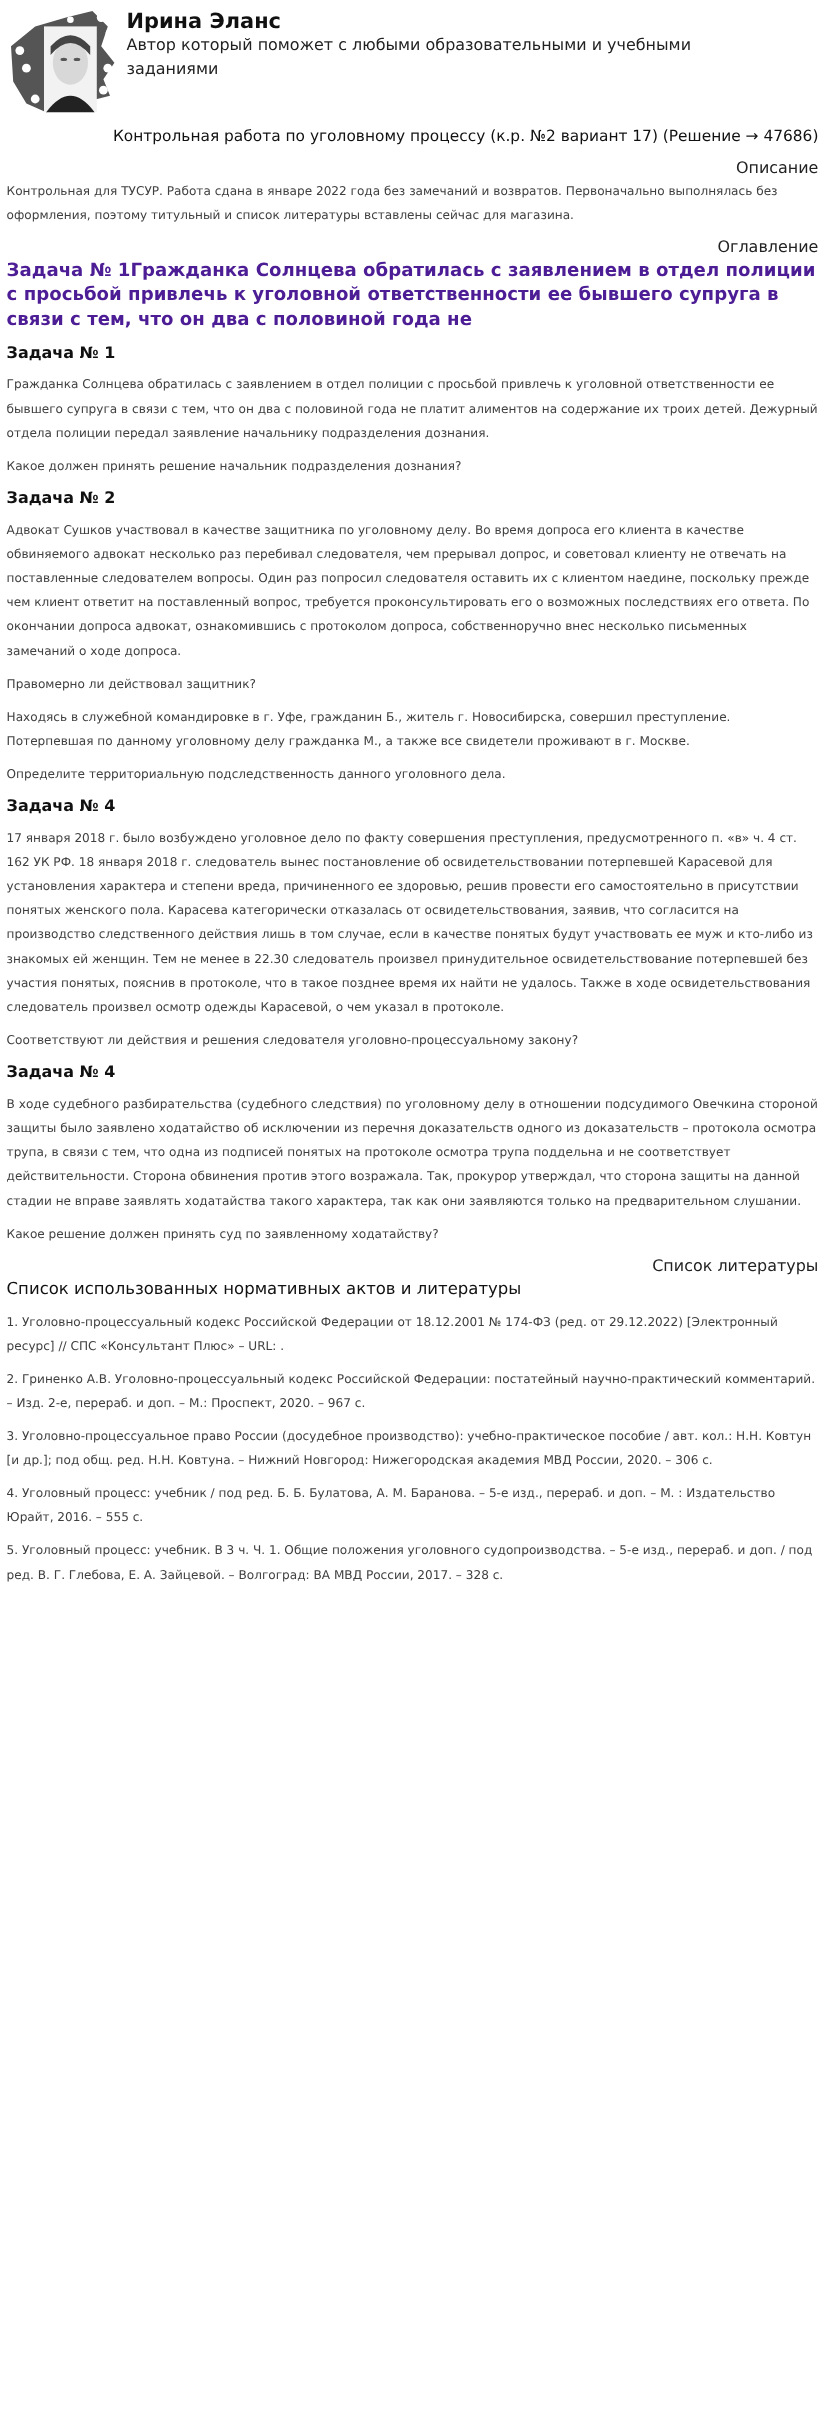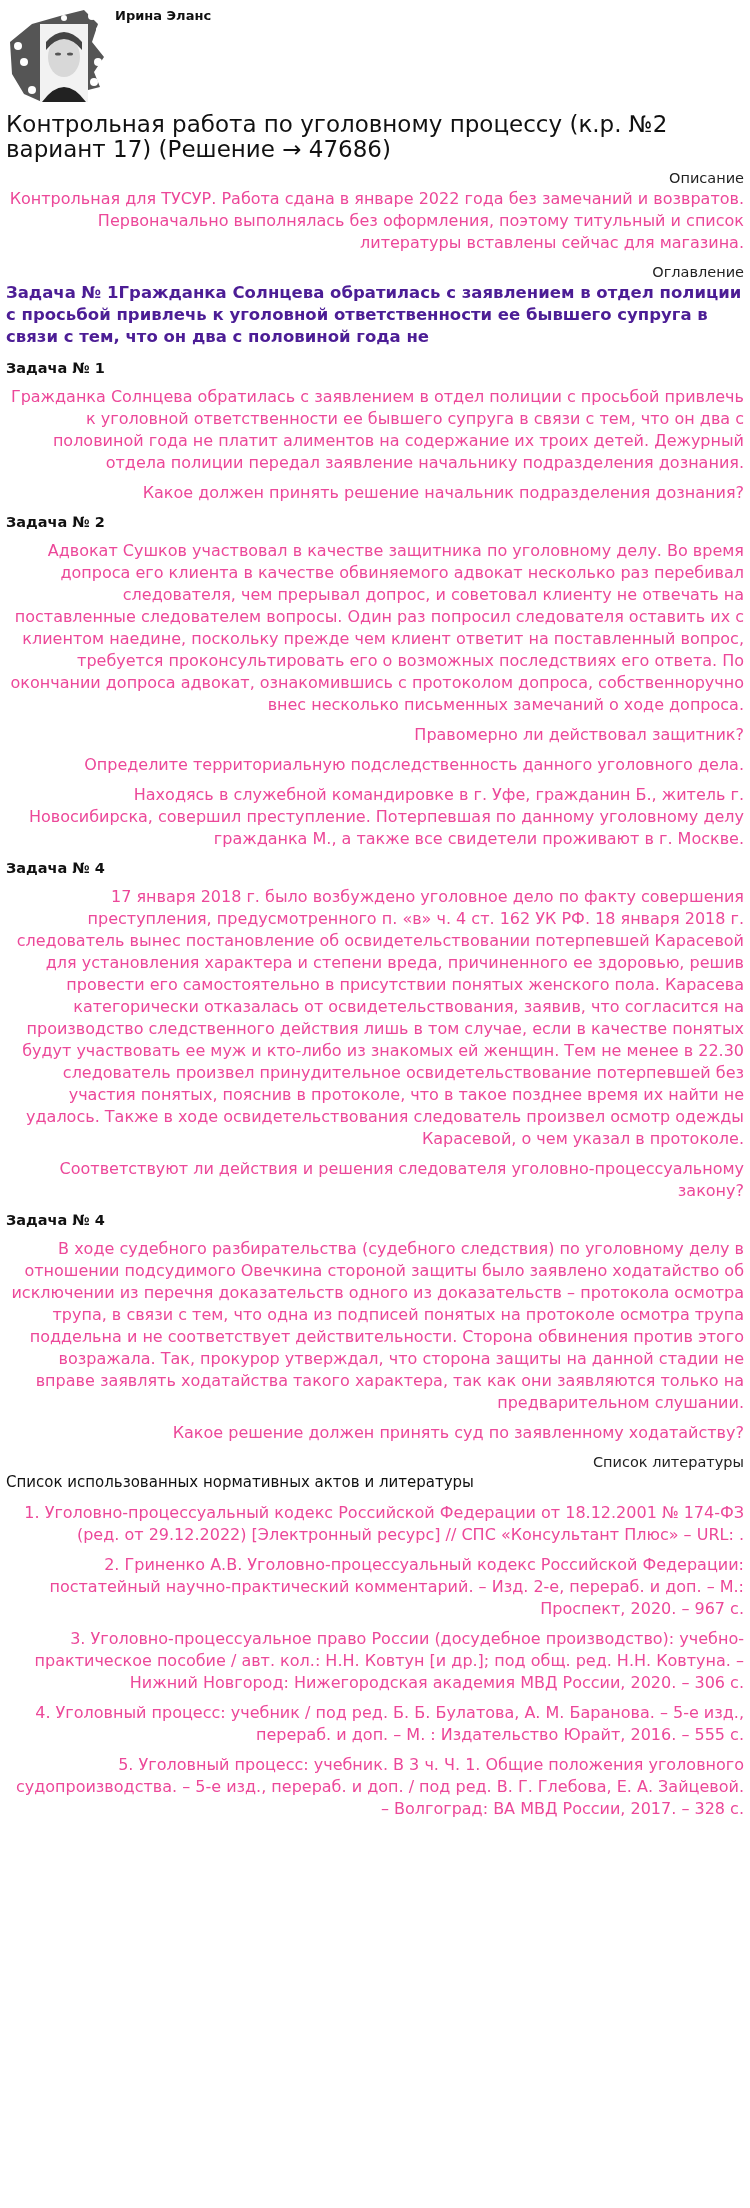--- a/index.html
+++ b/index.html
@@ -15,40 +15,40 @@
     height: 112px;
   }
   .avatar {
     position: absolute;
     left: 2px; top: 2px;
     width: 110px; height: 105px;
   }
   .author-name {
     position: absolute;
     left: 115px; top: 8px;
-    font-size: 13px; font-weight: bold; color: #111;
+    font-size: 19px; font-weight: bold; color: #111;
   }
   .author-desc {
     position: absolute;
     left: 115px; top: 30px;
     width: 600px;
     font-size: 14.5px; line-height: 22px; color: #222;
   }
   .content { padding: 0 6px 0 6px; }
   .doc-title {
-    font-size: 23px; line-height: 25px; color: #111;
-    margin: 0 0 6px 0; font-weight: normal;
+    font-size: 14px; line-height: 25px; color: #111;
+    margin: 0 0 6px 0; font-weight: normal; text-align: right;
   }
   .section-label {
     font-size: 14.5px; color: #222; line-height: 20px;
     margin: 0;
     text-align: right;
   }
   .para {
-    font-size: 16px; line-height: 22px; margin: 0 0 8px 0; color: #ec4899; text-align: right;
+    font-size: 11px; line-height: 22px; margin: 0 0 8px 0; color: #404040;
   }
   .toc-heading {
     font-size: 16.5px; font-weight: bold; line-height: 22px; color: #4c1d95;
     margin: 0 0 10px 0;
   }
   .task-heading {
     font-size: 14.5px; font-weight: bold; margin: 0 0 8px 0; color: #111; line-height: 20px;
   }
   .lit-heading {
     font-size: 15px; font-weight: normal; margin: 0 0 10px 0; color: #111; line-height: 20px;
@@ -74,20 +74,21 @@
       <rect x="38" y="22" width="48" height="78" fill="#f2f2f2"></rect>
 
       <ellipse cx="62" cy="55" rx="16" ry="20" fill="#d8d8d8"></ellipse>
       <path d="M44 48 Q62 26 80 48 L80 40 Q62 20 44 40 Z" fill="#444"></path>
       <ellipse cx="56" cy="52" rx="3" ry="1.5" fill="#555"></ellipse>
       <ellipse cx="68" cy="52" rx="3" ry="1.5" fill="#555"></ellipse>
       <path d="M40 100 Q62 70 84 100 Z" fill="#222"></path>
     </svg>
   </div>
   <div class="author-name">Ирина Эланс</div>
+  <div class="author-desc">Автор который поможет с любыми образовательными и учебными заданиями</div>
 </div>
 
 <div class="content">
   <h1 class="doc-title">Контрольная работа по уголовному процессу (к.р. №2 вариант 17) (Решение → 47686)</h1>
 
   <p class="section-label">Описание</p>
   <p class="para">Контрольная для ТУСУР. Работа сдана в январе 2022 года без замечаний и возвратов. Первоначально выполнялась без оформления, поэтому титульный и список литературы вставлены сейчас для магазина.</p>
 
   <p class="section-label">Оглавление</p>
   <h2 class="toc-heading">Задача № 1Гражданка Солнцева обратилась с заявлением в отдел полиции с просьбой привлечь к уголовной ответственности ее бывшего супруга в связи с тем, что он два с половиной года не</h2>
@@ -98,22 +99,22 @@
     <p class="para">Какое должен принять решение начальник подразделения дознания?</p>
   </section>
 
   <section>
     <h3 class="task-heading">Задача № 2</h3>
     <p class="para">Адвокат Сушков участвовал в качестве защитника по уголовному делу. Во время допроса его клиента в качестве обвиняемого адвокат несколько раз перебивал следователя, чем прерывал допрос, и советовал клиенту не отвечать на поставленные следователем вопросы. Один раз попросил следователя оставить их с клиентом наедине, поскольку прежде чем клиент ответит на поставленный вопрос, требуется проконсультировать его о возможных последствиях его ответа. По окончании допроса адвокат, ознакомившись с протоколом допроса, собственноручно внес несколько письменных замечаний о ходе допроса.</p>
     <p class="para">Правомерно ли действовал защитник?</p>
   </section>
 
   <section>
+    <p class="para">Находясь в служебной командировке в г. Уфе, гражданин Б., житель г. Новосибирска, совершил преступление. Потерпевшая по данному уголовному делу гражданка М., а также все свидетели проживают в г. Москве.</p>
     <p class="para">Определите территориальную подследственность данного уголовного дела.</p>
-    <p class="para">Находясь в служебной командировке в г. Уфе, гражданин Б., житель г. Новосибирска, совершил преступление. Потерпевшая по данному уголовному делу гражданка М., а также все свидетели проживают в г. Москве.</p>
   </section>
 
   <section>
     <h3 class="task-heading">Задача № 4</h3>
     <p class="para">17 января 2018 г. было возбуждено уголовное дело по факту совершения преступления, предусмотренного п. «в» ч. 4 ст. 162 УК РФ. 18 января 2018 г. следователь вынес постановление об освидетельствовании потерпевшей Карасевой для установления характера и степени вреда, причиненного ее здоровью, решив провести его самостоятельно в присутствии понятых женского пола. Карасева категорически отказалась от освидетельствования, заявив, что согласится на производство следственного действия лишь в том случае, если в качестве понятых будут участвовать ее муж и кто-либо из знакомых ей женщин. Тем не менее в 22.30 следователь произвел принудительное освидетельствование потерпевшей без участия понятых, пояснив в протоколе, что в такое позднее время их найти не удалось. Также в ходе освидетельствования следователь произвел осмотр одежды Карасевой, о чем указал в протоколе.</p>
     <p class="para">Соответствуют ли действия и решения следователя уголовно-процессуальному закону?</p>
   </section>
 
   <section>
     <h3 class="task-heading">Задача № 4</h3>

